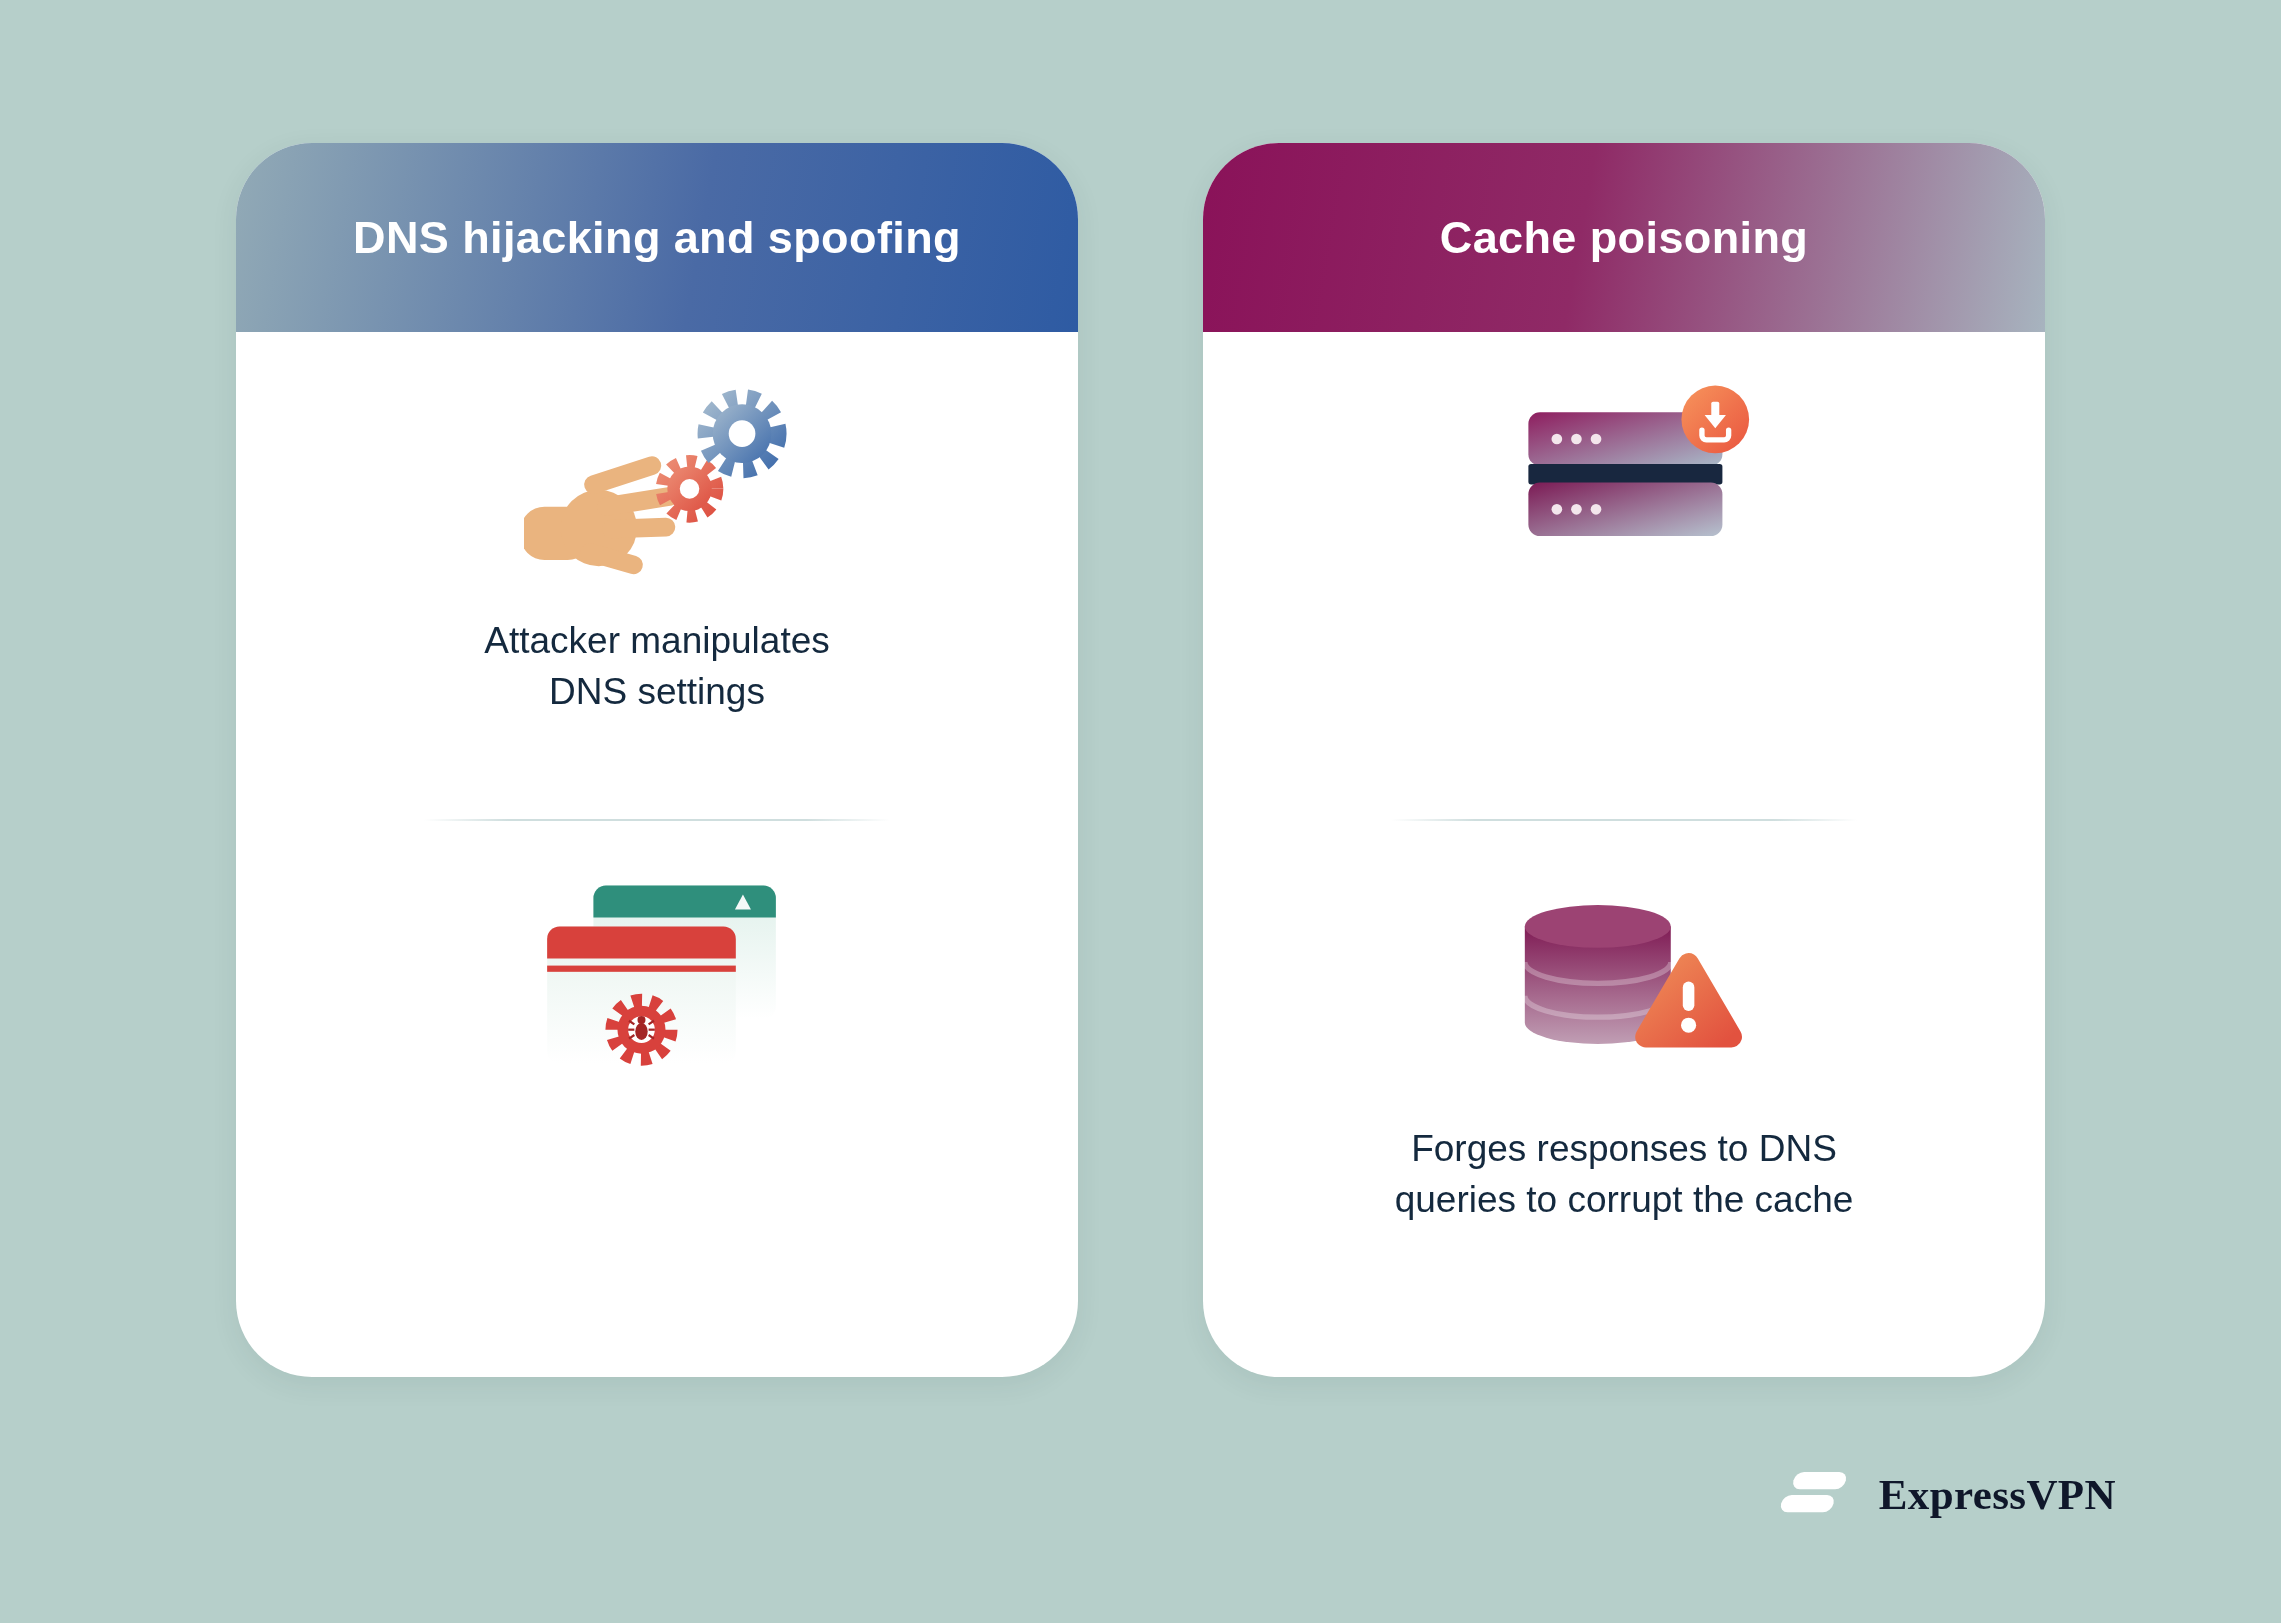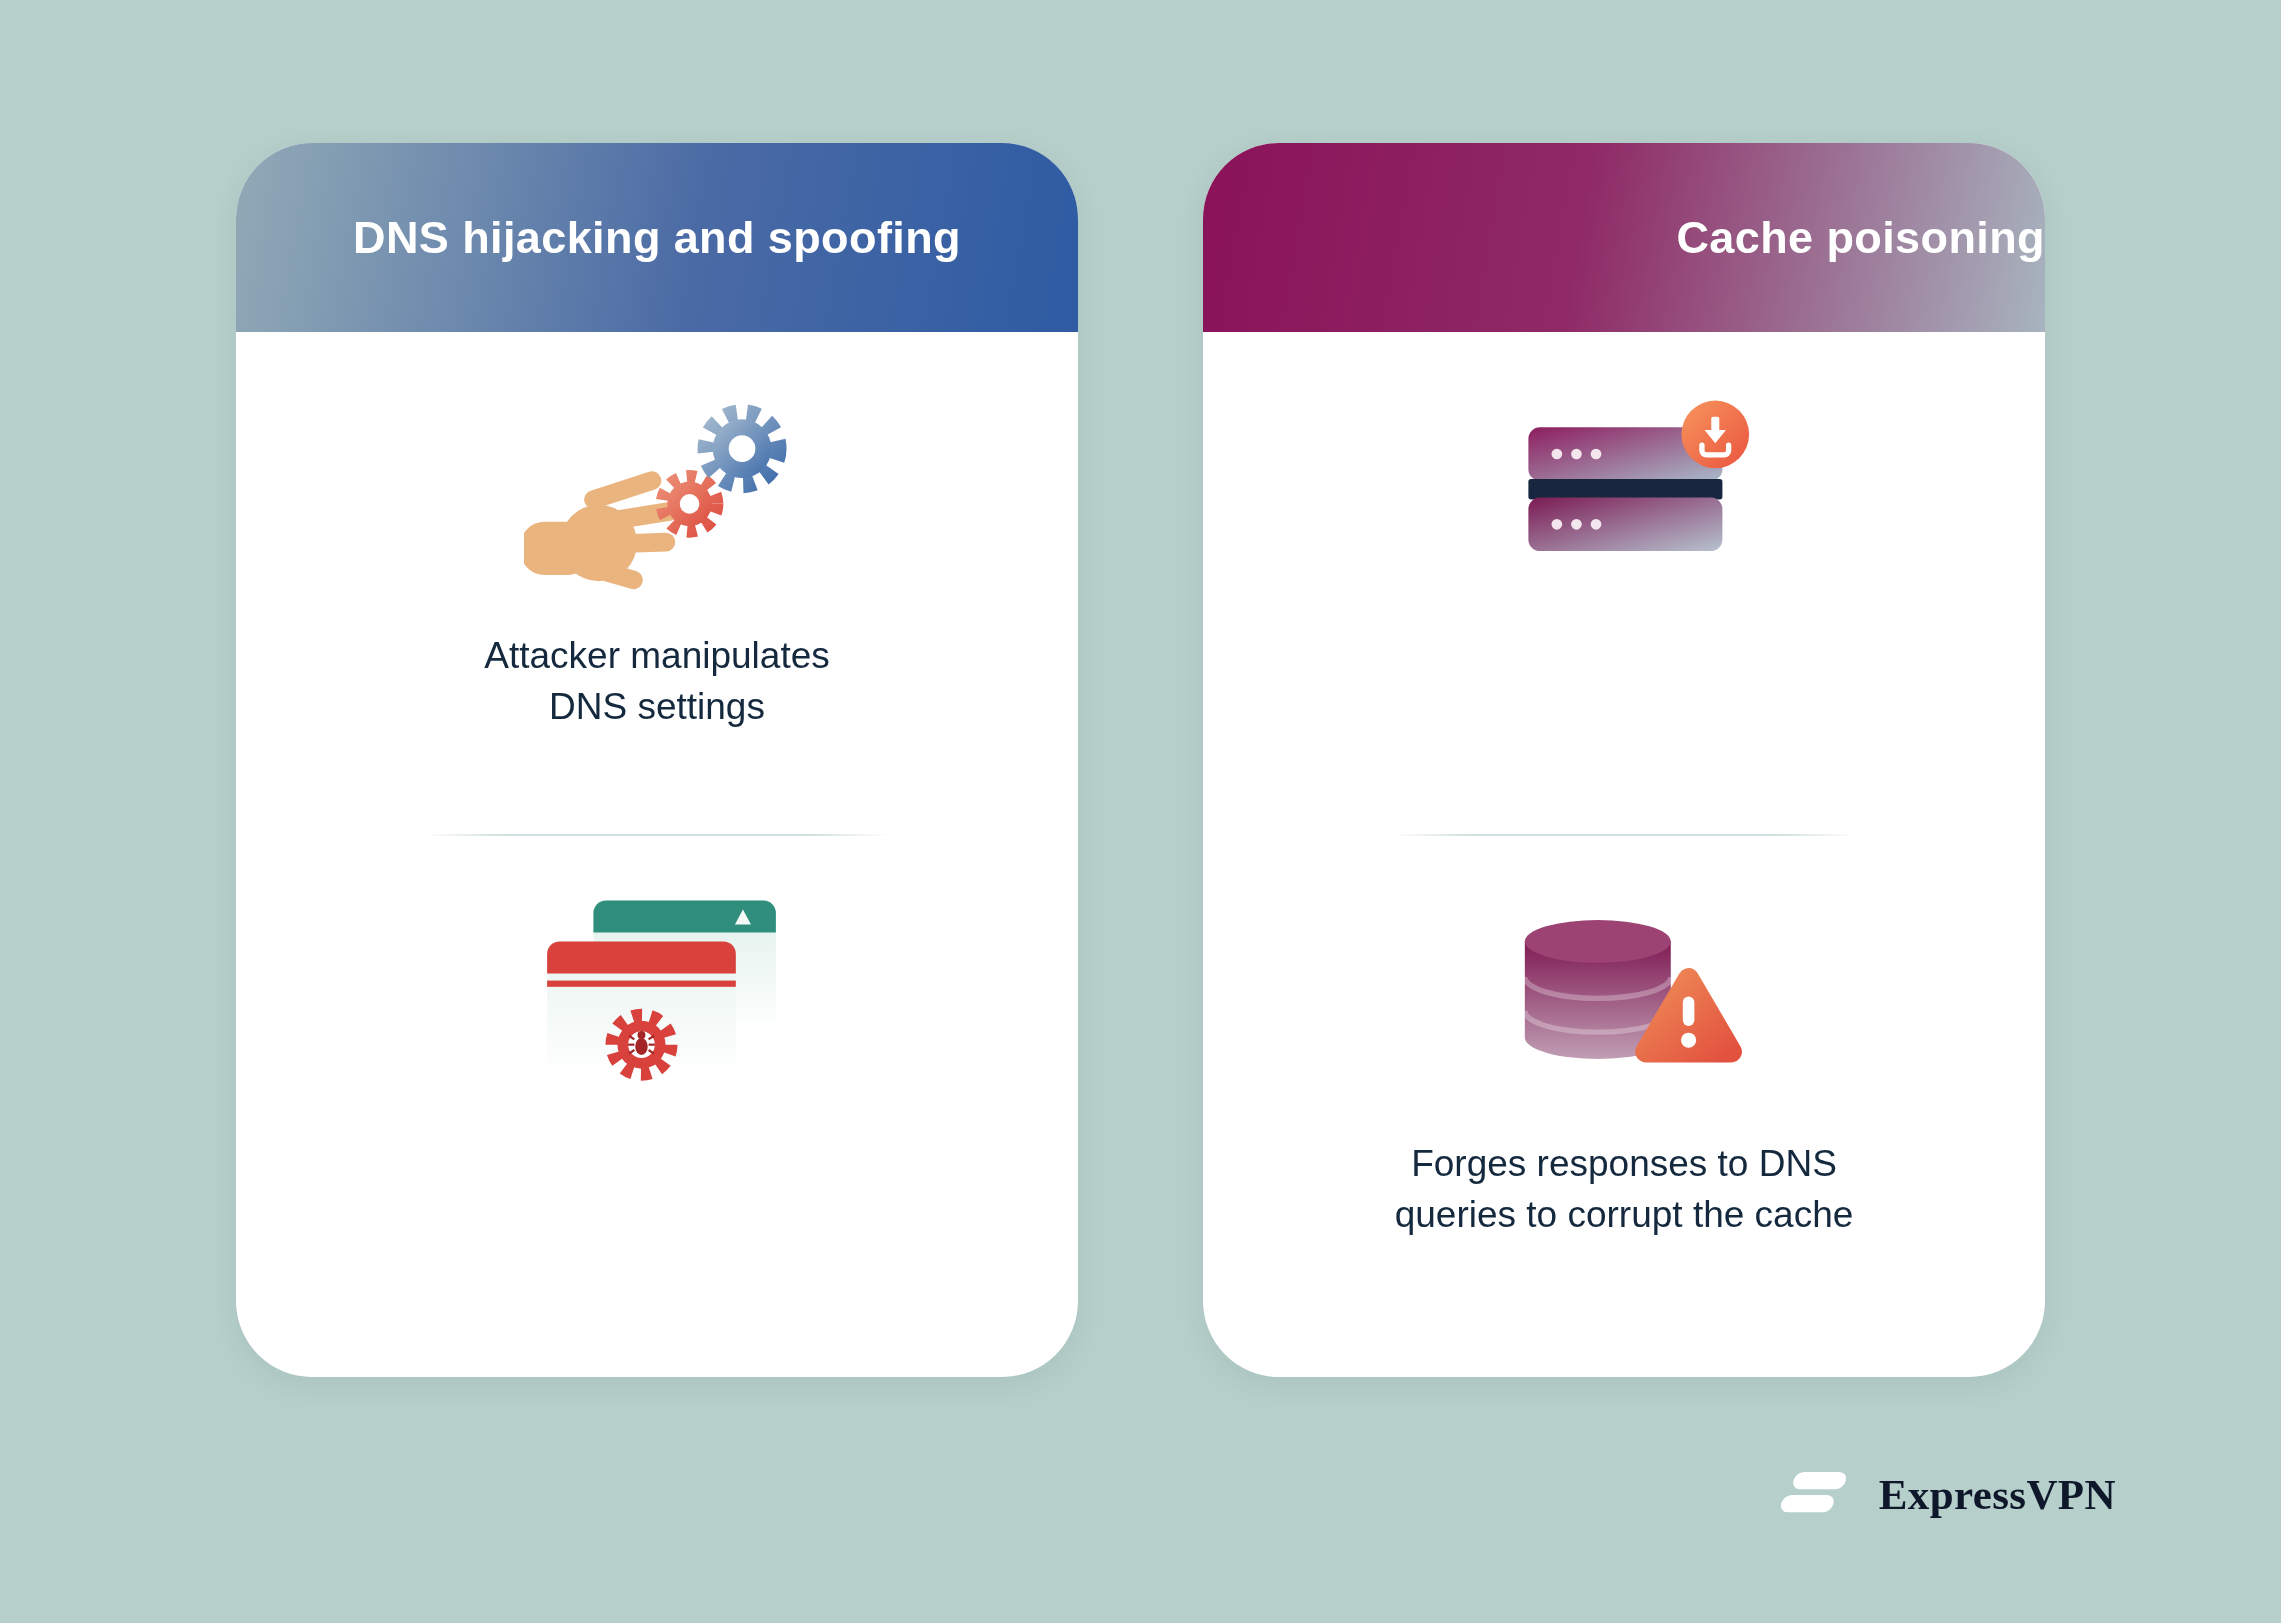--- a/index.html
+++ b/index.html
@@ -32,35 +32,34 @@
     display:flex;
     align-items:center;
     justify-content:center;
     flex:none;
   }
   .card-header.blue{
     background:linear-gradient(100deg,#92aab6 0%,#4a6aa5 55%,#2e5ba3 100%);
   }
   .card-header.magenta{
     background:linear-gradient(100deg,#8a1259 0%,#8f2a66 45%,#a7b4bf 100%);
-    justify-content:flex-end;
   }
   .card-title{
     margin:0;
     color:#ffffff;
     font-size:45px;
     font-weight:600;
     letter-spacing:0.4px;
   }
   .card-body{
     flex:1;
     display:flex;
     flex-direction:column;
     align-items:center;
-    padding:49px 45px 80px;
+    padding:34px 45px 80px;
   }
   .item{
     display:flex;
     flex-direction:column;
     align-items:center;
   }
   .item.first{
     height:428px;
   }
   .icon-wrap{

